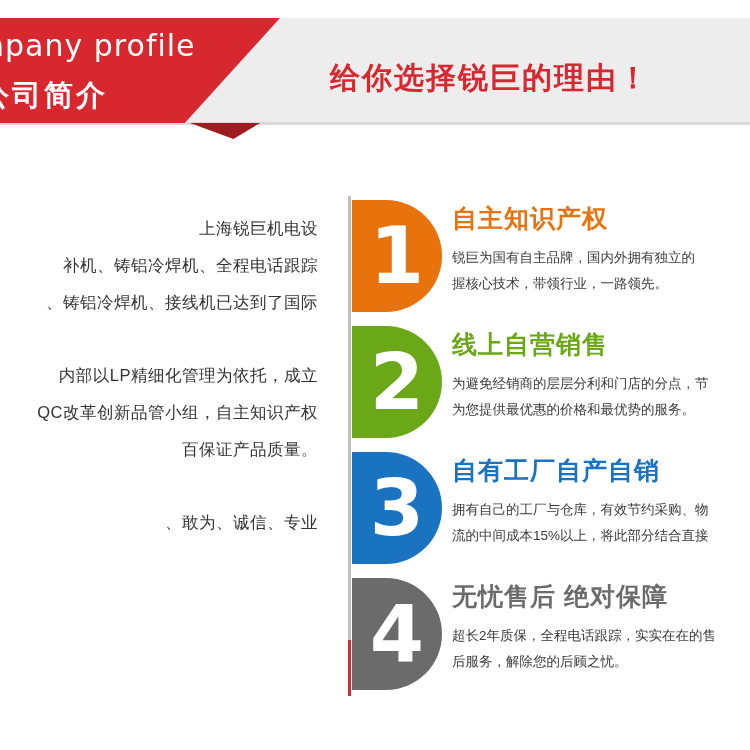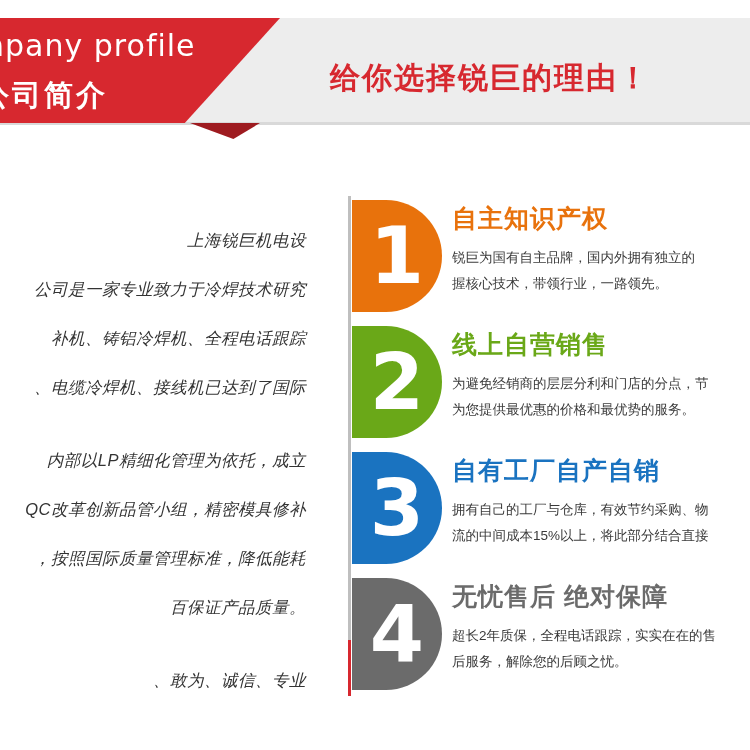--- a/index.html
+++ b/index.html
@@ -105,23 +105,22 @@
     left: 0;
     top: 210px;
     width: 318px;
     color: #333333;
     font-size: 16.5px;
     line-height: 37px;
     letter-spacing: 0.5px;
     text-align: right;
   }
   .left-col p {
-    margin: 12px;
-    white-space: nowrap;
-    font-style: italic;
+    margin: 0;
+    white-space: nowrap;
   }
   .left-para-2 { margin-top: 36px !important; }
   .left-para-3 { margin-top: 36px !important; }
 
   
   .mid-divider {
     position: absolute;
     left: 348px;
     top: 196px;
     width: 3px;
@@ -199,27 +198,25 @@
 
     <div class="ribbon-en">company profile</div>
 
     <div class="ribbon-cn">公司简介</div>
 
     <div class="banner-title">给你选择锐巨的理由！</div>
   </div>
 
   <div class="left-col">
     <p>上海锐巨机电设</p>
-    <p>公司是一家专业致力于冷焊技术研究</p>
     <p>补机、铸铝冷焊机、全程电话跟踪</p>
-    <p>、电缆冷焊机、接线机已达到了国际</p>
+    <p>、铸铝冷焊机、接线机已达到了国际</p>
 
     <p class="left-para-2">内部以LP精细化管理为依托，成立</p>
-    <p>QC改革创新品管小组，精密模具修补</p>
-    <p>，按照国际质量管理标准，降低能耗</p>
+    <p>QC改革创新品管小组，自主知识产权</p>
     <p>百保证产品质量。</p>
 
     <p class="left-para-3">、敢为、诚信、专业</p>
   </div>
 
   <div class="mid-divider"></div>
   <div class="mid-divider-red"></div>
 
   <div class="features">
 

